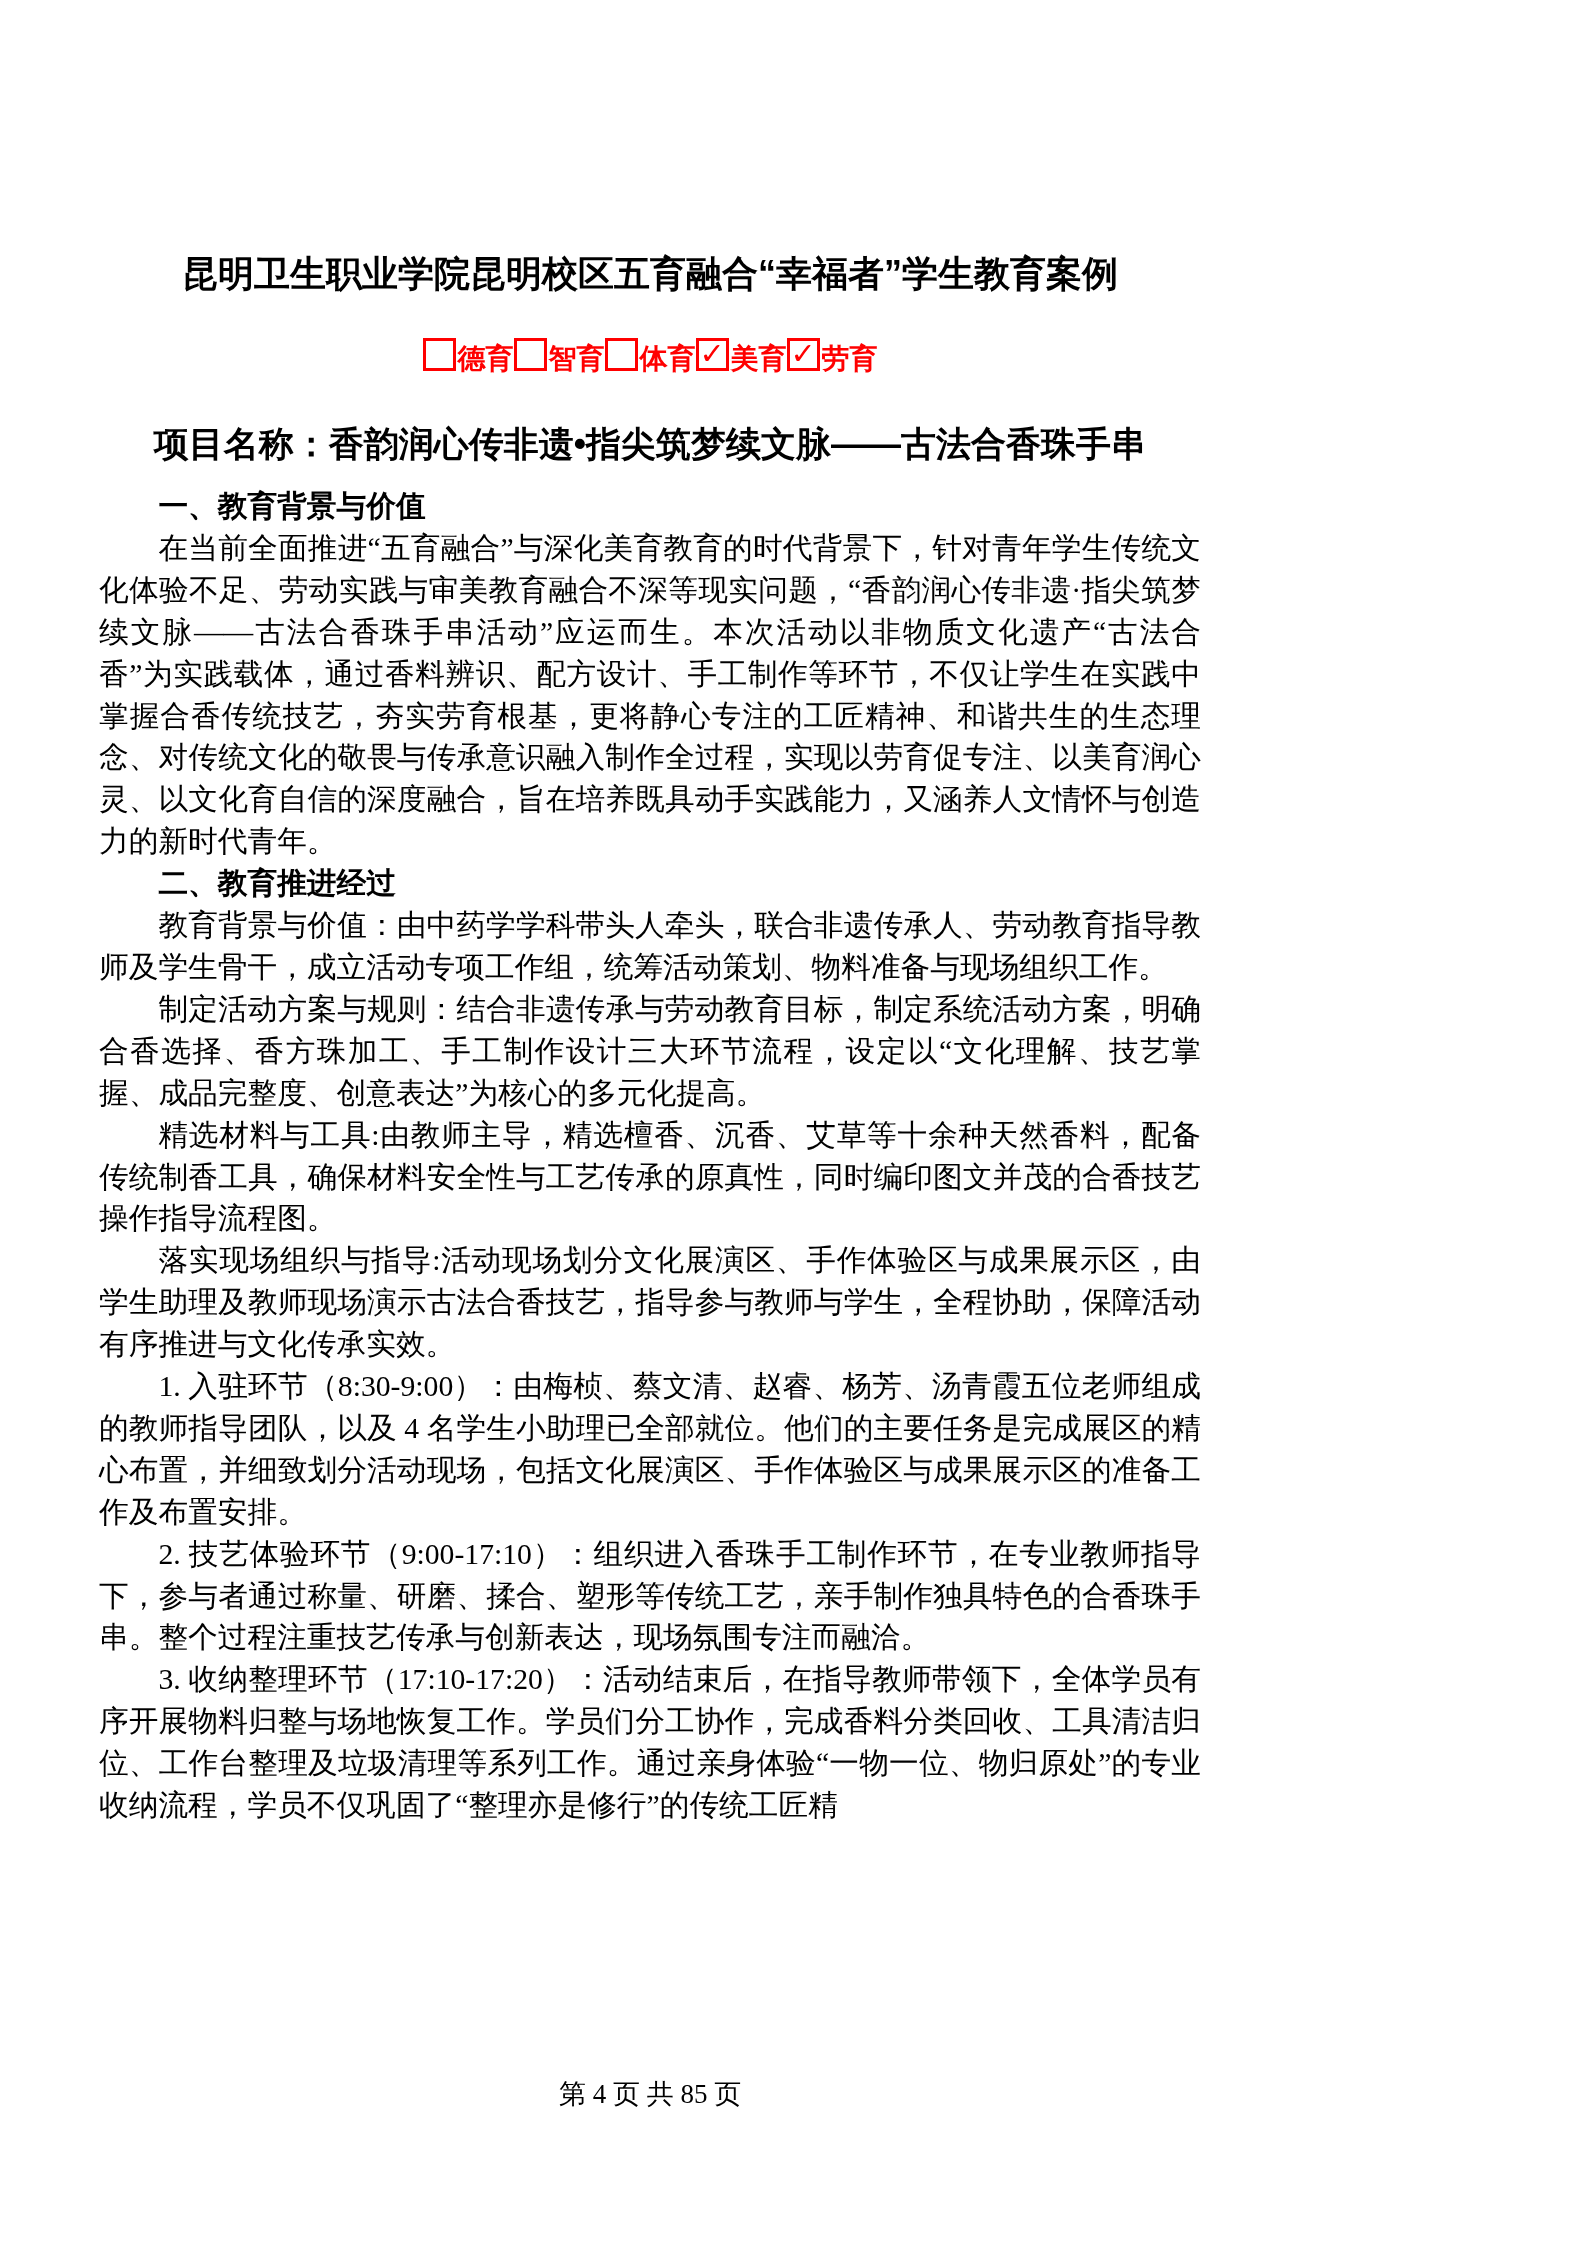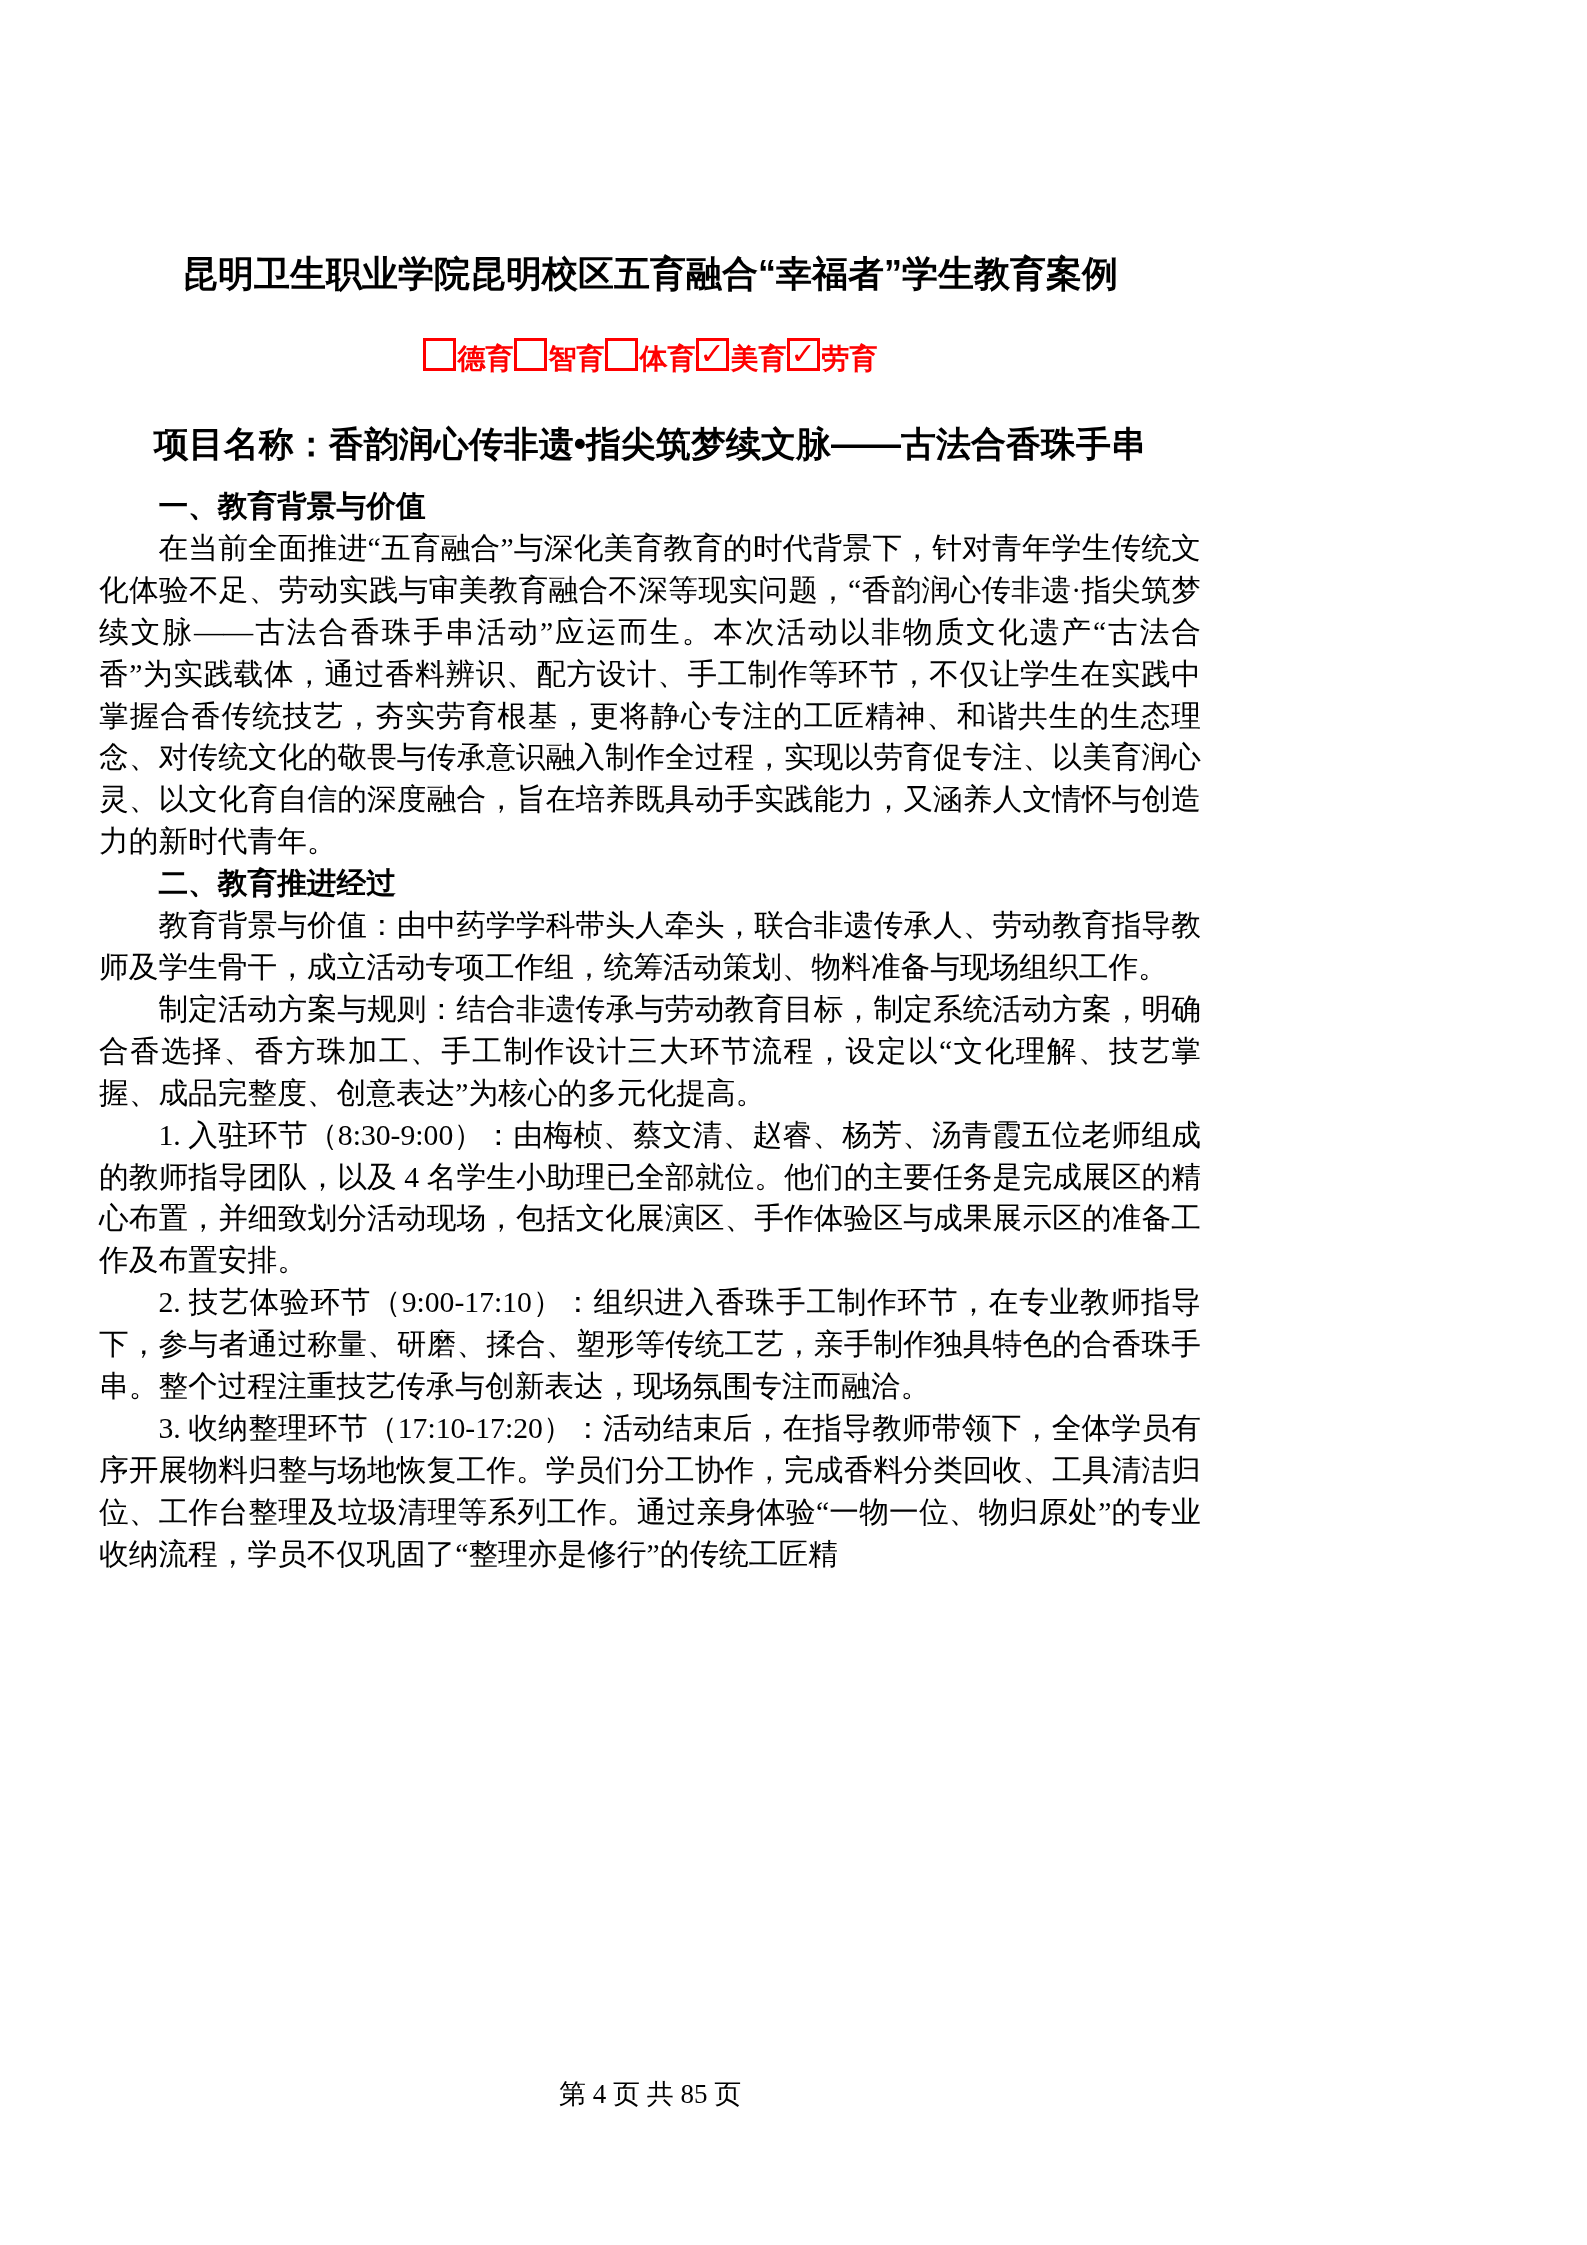--- a/index.html
+++ b/index.html
@@ -110,20 +110,22 @@
 
     <h2 class="project-title">项目名称：香韵润心传非遗•指尖筑梦续文脉——古法合香珠手串</h2>
   </div>
 
   <div class="doc-body">
     <p class="heading">一、教育背景与价值</p>
     <p>在当前全面推进“五育融合”与深化美育教育的时代背景下，针对青年学生传统文化体验不足、劳动实践与审美教育融合不深等现实问题，“香韵润心传非遗·指尖筑梦续文脉——古法合香珠手串活动”应运而生。本次活动以非物质文化遗产“古法合香”为实践载体，通过香料辨识、配方设计、手工制作等环节，不仅让学生在实践中掌握合香传统技艺，夯实劳育根基，更将静心专注的工匠精神、和谐共生的生态理念、对传统文化的敬畏与传承意识融入制作全过程，实现以劳育促专注、以美育润心灵、以文化育自信的深度融合，旨在培养既具动手实践能力，又涵养人文情怀与创造力的新时代青年。</p>
     <p class="heading">二、教育推进经过</p>
     <p>教育背景与价值：由中药学学科带头人牵头，联合非遗传承人、劳动教育指导教师及学生骨干，成立活动专项工作组，统筹活动策划、物料准备与现场组织工作。</p>
     <p>制定活动方案与规则：结合非遗传承与劳动教育目标，制定系统活动方案，明确合香选择、香方珠加工、手工制作设计三大环节流程，设定以“文化理解、技艺掌握、成品完整度、创意表达”为核心的多元化提高。</p>
+    <p>精选材料与工具:由教师主导，精选檀香、沉香、艾草等十余种天然香料，配备传统制香工具，确保材料安全性与工艺传承的原真性，同时编印图文并茂的合香技艺操作指导流程图。</p>
+    <p>落实现场组织与指导:活动现场划分文化展演区、手作体验区与成果展示区，由学生助理及教师现场演示古法合香技艺，指导参与教师与学生，全程协助，保障活动有序推进与文化传承实效。</p>
     <p>1. 入驻环节（8:30-9:00）：由梅桢、蔡文清、赵睿、杨芳、汤青霞五位老师组成的教师指导团队，以及 4 名学生小助理已全部就位。他们的主要任务是完成展区的精心布置，并细致划分活动现场，包括文化展演区、手作体验区与成果展示区的准备工作及布置安排。</p>
     <p>2. 技艺体验环节（9:00-17:10）：组织进入香珠手工制作环节，在专业教师指导下，参与者通过称量、研磨、揉合、塑形等传统工艺，亲手制作独具特色的合香珠手串。整个过程注重技艺传承与创新表达，现场氛围专注而融洽。</p>
     <p>3. 收纳整理环节（17:10-17:20）：活动结束后，在指导教师带领下，全体学员有序开展物料归整与场地恢复工作。学员们分工协作，完成香料分类回收、工具清洁归位、工作台整理及垃圾清理等系列工作。通过亲身体验“一物一位、物归原处”的专业收纳流程，学员不仅巩固了“整理亦是修行”的传统工匠精</p>
   </div>
 
   <div class="doc-footer">第 4 页 共 85 页</div>
 
 </div>
 
 </body></html>

